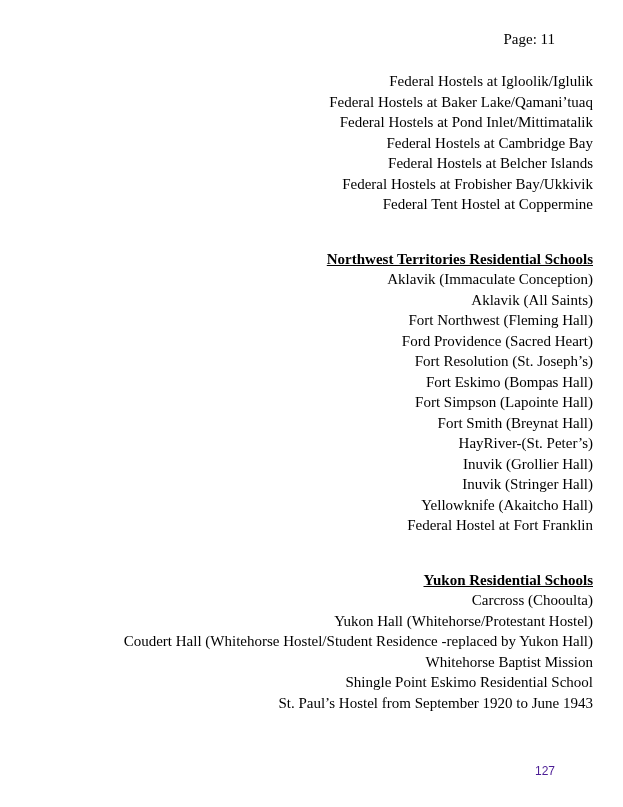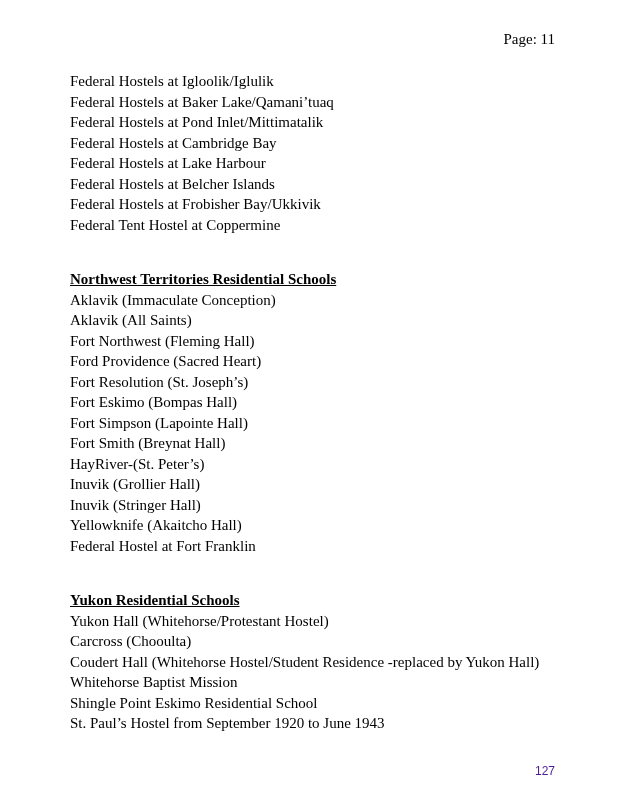--- a/index.html
+++ b/index.html
@@ -26,20 +26,21 @@
   }
   .content {
     position: absolute;
     left: 70px;
     top: 71px;
     right: 30px;
   }
   section {
     margin: 0;
     padding: 0;
+    text-align: right;
   }
   .section-heading {
     font-size: 15px;
     font-weight: 700;
     margin: 34px 0 0 0;
     padding: 0;
     line-height: 20.5px;
     text-decoration: underline;
   }
   .school-list {
@@ -68,21 +69,20 @@
   <div class="page-header">Page: 11</div>
 
   <div class="content">
 
     <section>
       <ul class="school-list">
           <li>Federal Hostels at Igloolik/Iglulik</li>
           <li>Federal Hostels at Baker Lake/Qamani’tuaq</li>
           <li>Federal Hostels at Pond Inlet/Mittimatalik</li>
           <li>Federal Hostels at Cambridge Bay</li>
-          <li>Federal Hostels at Lake Harbour</li>
           <li>Federal Hostels at Belcher Islands</li>
           <li>Federal Hostels at Frobisher Bay/Ukkivik</li>
           <li>Federal Tent Hostel at Coppermine</li>
         </ul>
     </section>
 
     <section>
       <h2 class="section-heading">Northwest Territories Residential Schools</h2>
       <ul class="school-list">
           <li>Aklavik (Immaculate Conception)</li>
@@ -97,22 +97,22 @@
           <li>Inuvik (Grollier Hall)</li>
           <li>Inuvik (Stringer Hall)</li>
           <li>Yellowknife (Akaitcho Hall)</li>
           <li>Federal Hostel at Fort Franklin</li>
         </ul>
     </section>
 
     <section>
       <h2 class="section-heading">Yukon Residential Schools</h2>
       <ul class="school-list">
+          <li>Carcross (Chooulta)</li>
           <li>Yukon Hall (Whitehorse/Protestant Hostel)</li>
-          <li>Carcross (Chooulta)</li>
           <li>Coudert Hall (Whitehorse Hostel/Student Residence -replaced by Yukon Hall)</li>
           <li>Whitehorse Baptist Mission</li>
           <li>Shingle Point Eskimo Residential School</li>
           <li>St. Paul’s Hostel from September 1920 to June 1943</li>
         </ul>
     </section>
 
   </div>
 
   <div class="page-footer">127</div>

